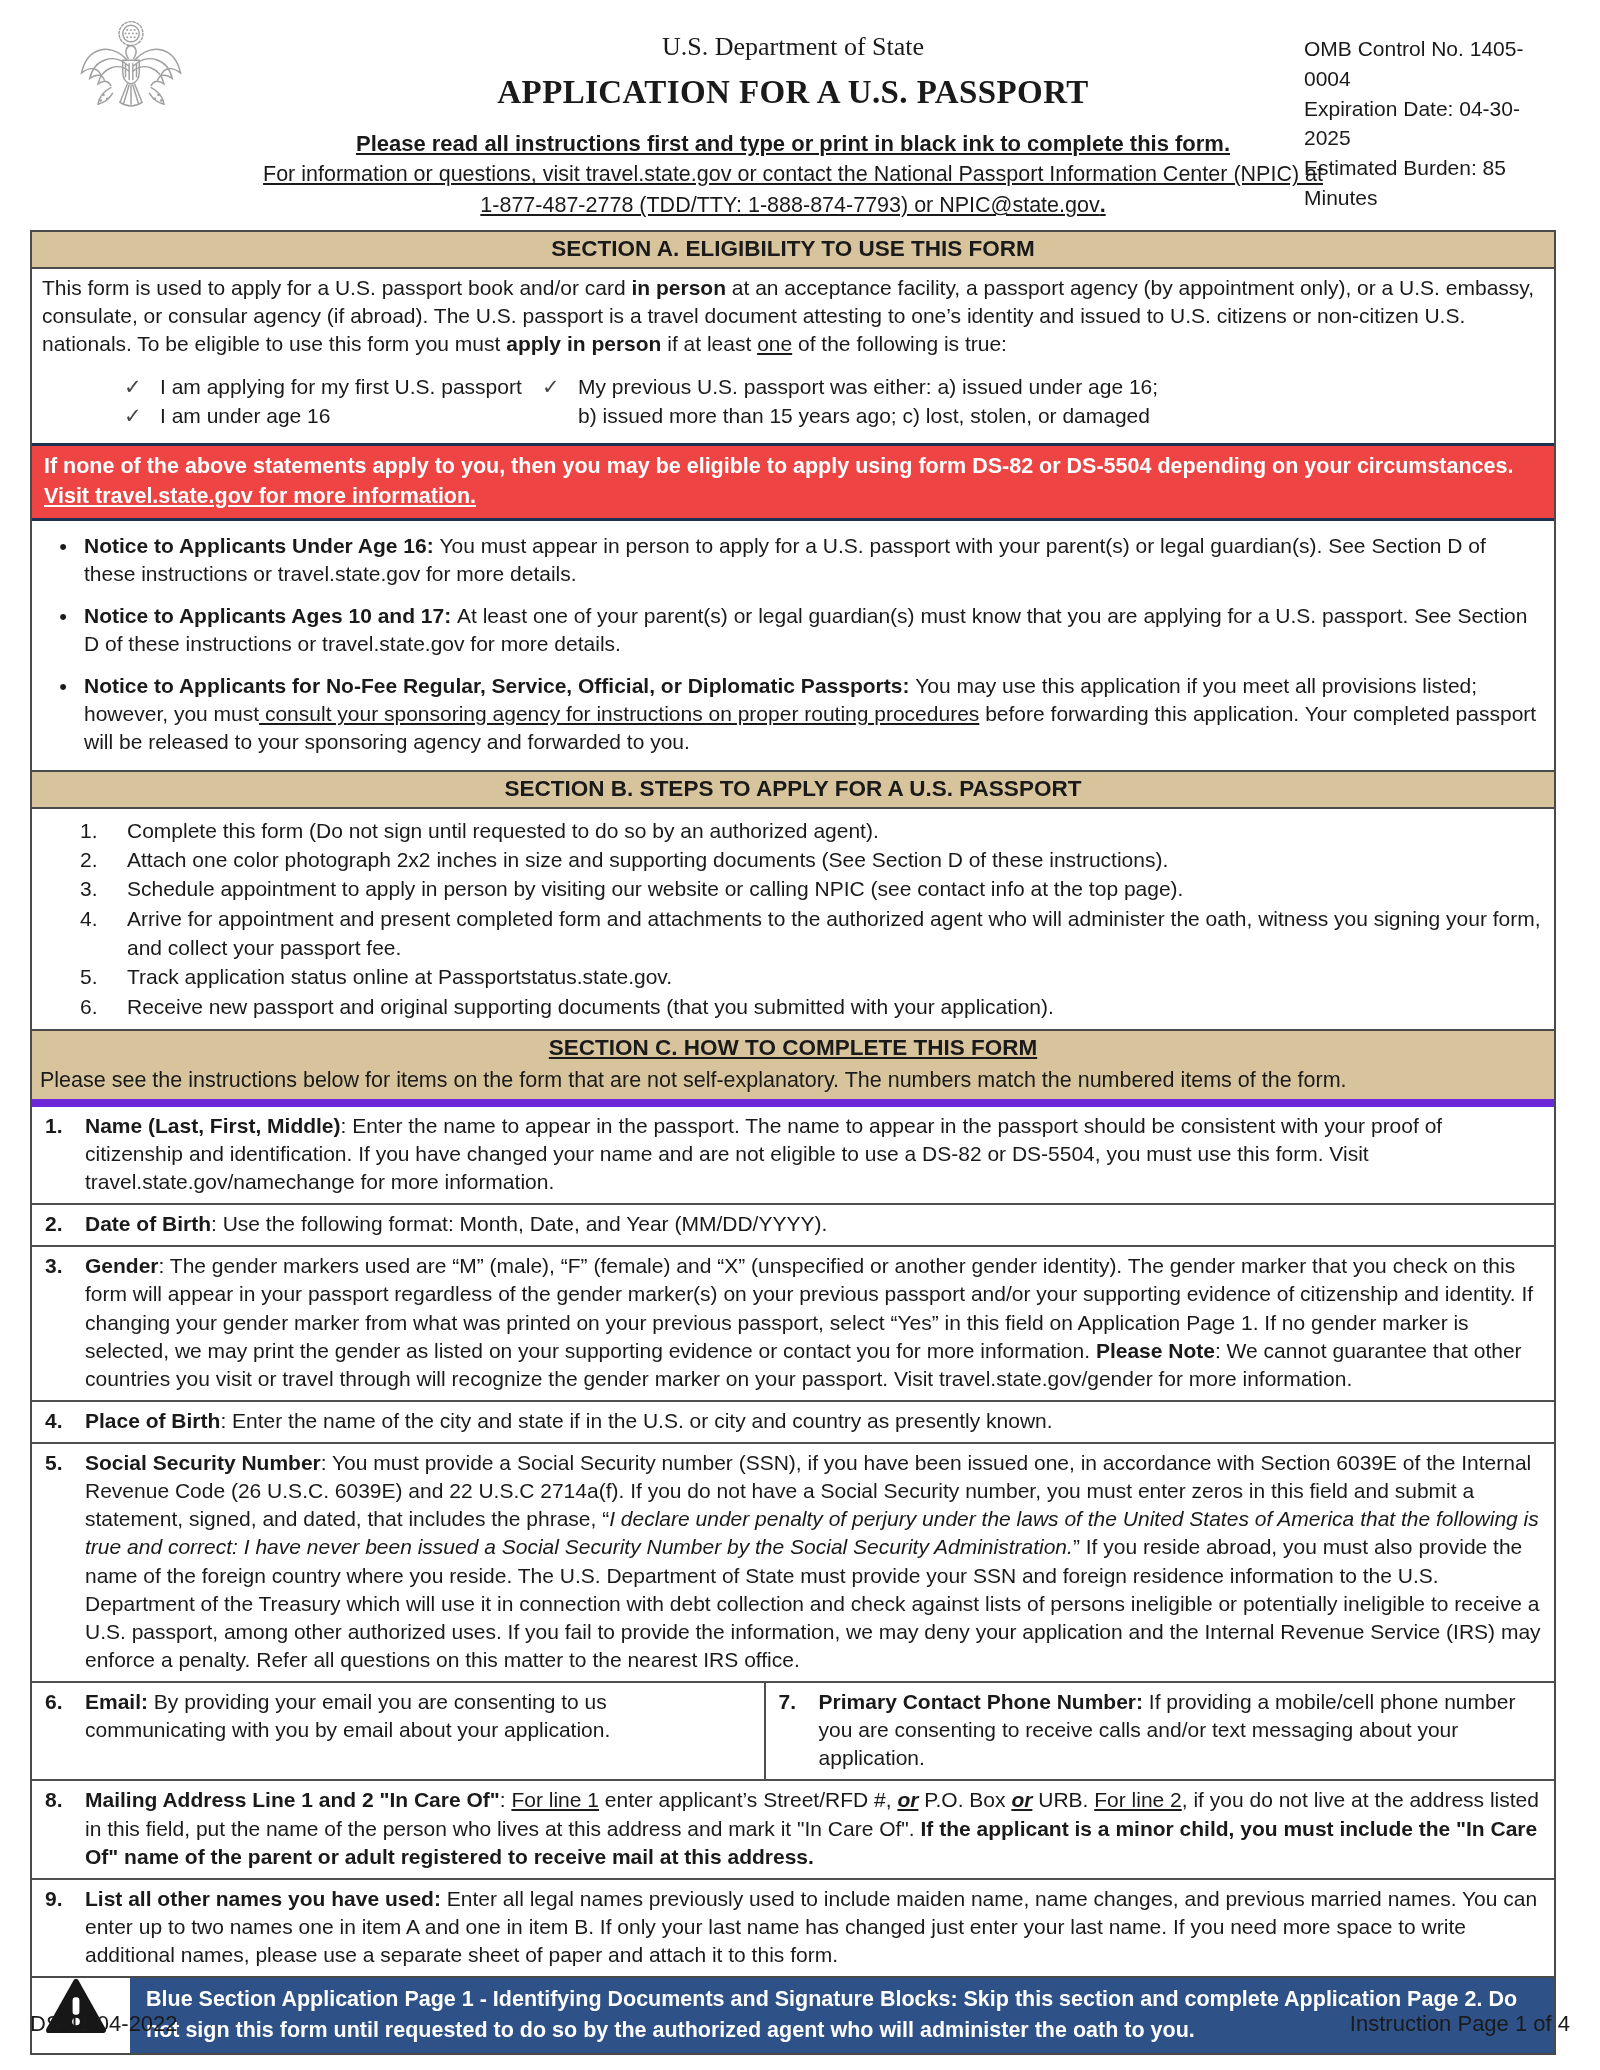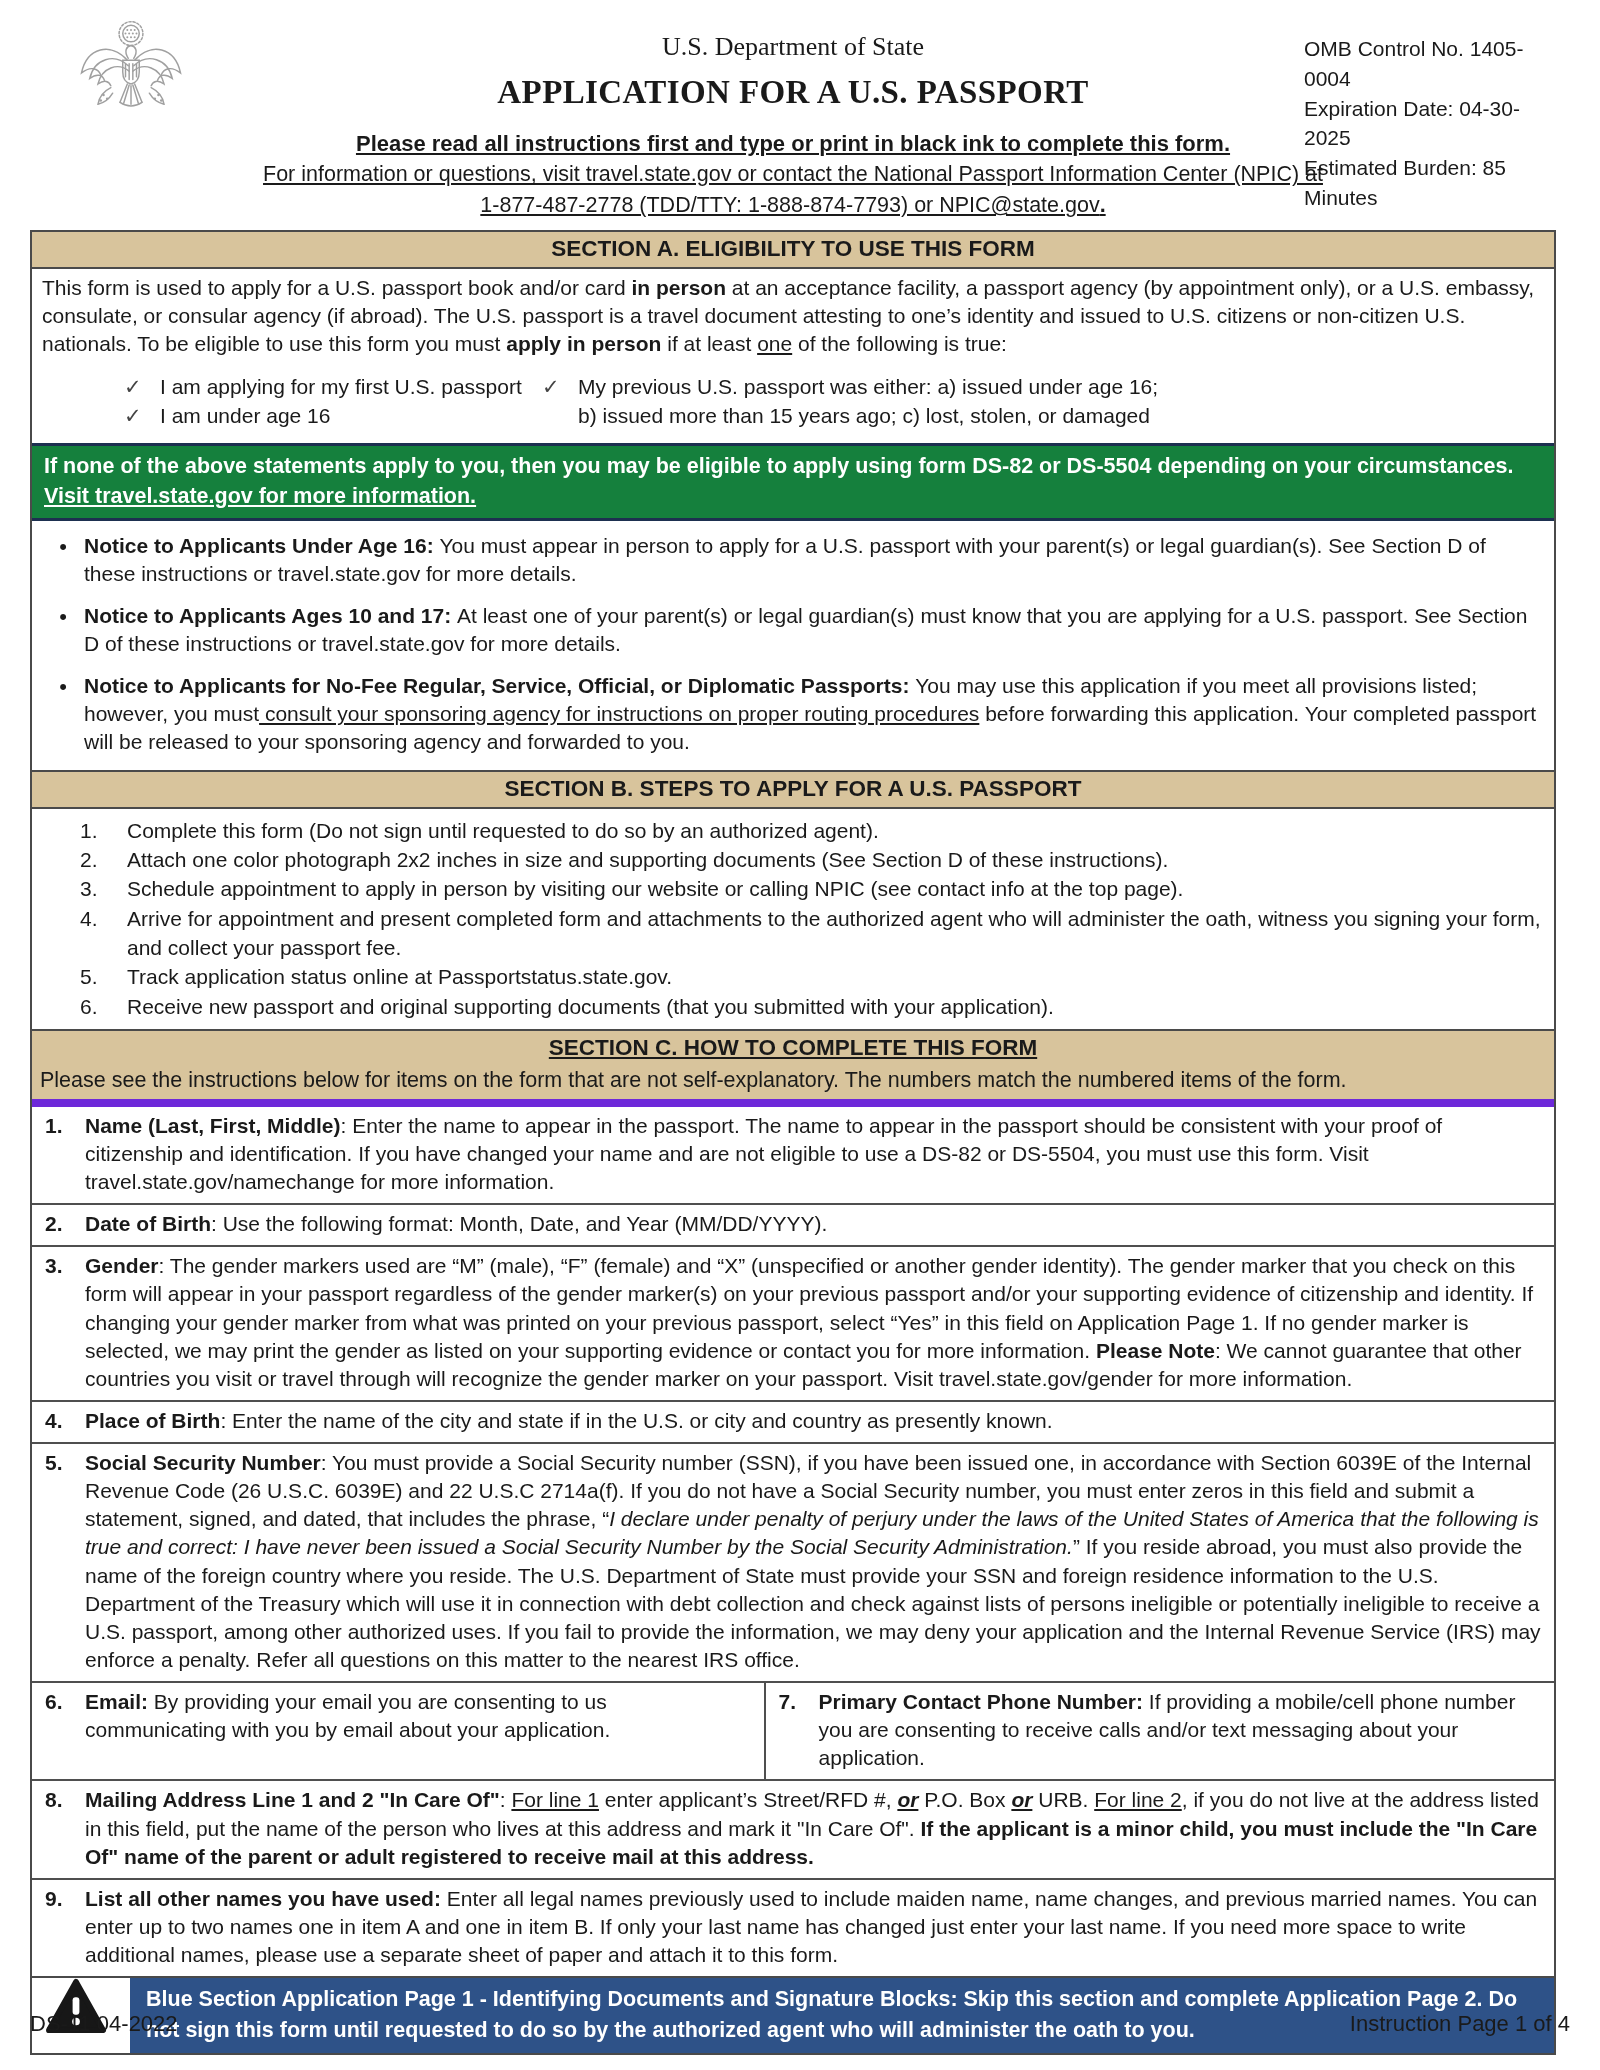--- a/index.html
+++ b/index.html
@@ -33,21 +33,21 @@
   .bar-sub { background:#d8c49c; font-size:21.5px; padding:0 8px 4px 8px; border-bottom:8px solid #6d28d9; }
 
   .secA-body { padding:5px 12px 12px 10px; }
   .checks { display:flex; margin-top:15px; padding-left:82px; }
   .checks .ccol1 { width:418px; }
   .checks .ccol2 { flex:1; }
   .chk { display:flex; line-height:1.38; }
   .cmark { width:36px; color:#444; flex:none; }
   .ctext { flex:1; }
 
-  .bluebar { background:#15803d; color:#fff; padding:5px 12px 7px 12px; border-top:3px solid #1d3050; border-bottom:3px solid #1d3050; font-size:21.5px; line-height:1.4; }
+  .bluebar { background:#ef4444; color:#fff; padding:5px 12px 7px 12px; border-top:3px solid #1d3050; border-bottom:3px solid #1d3050; font-size:21.5px; line-height:1.4; }
   .bluebar span[data-u] { text-decoration:underline; }
 
   .bullets { padding:11px 16px 13px 10px; display:flex; flex-direction:column; gap:14px; }
   .bullet { display:flex; }
   .bdot { width:42px; flex:none; text-align:center; font-size:22px; }
   .btext { flex:1; line-height:1.34; }
 
   .steps { padding:7px 12px 8px 48px; }
   .step { display:flex; line-height:1.4; }
   .snum { width:47px; flex:none; }

